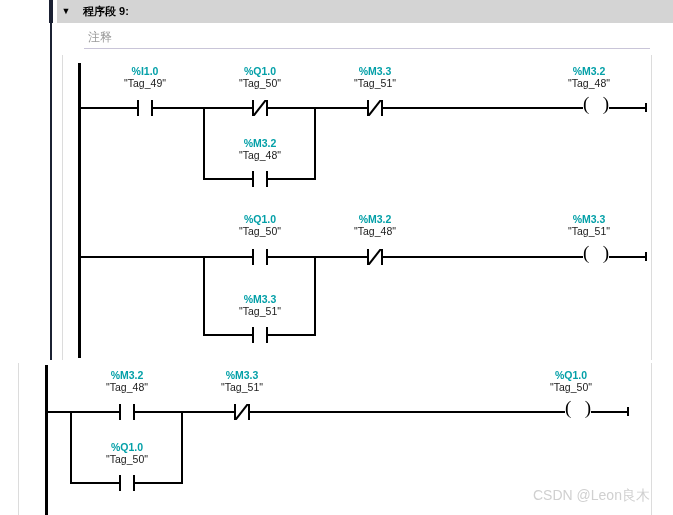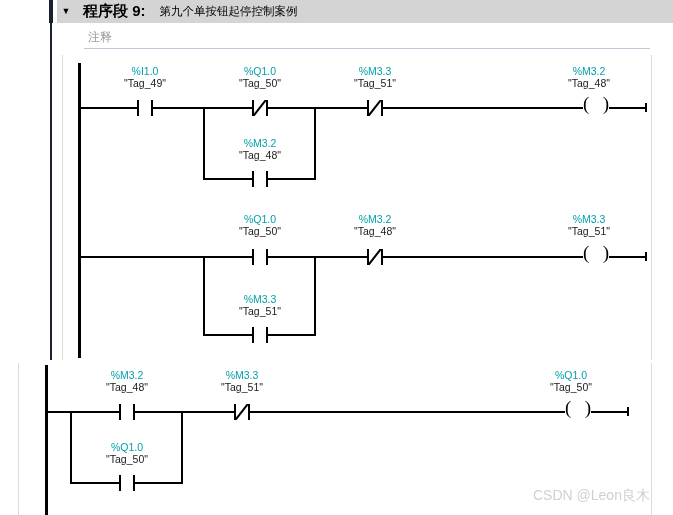--- a/index.html
+++ b/index.html
@@ -14,21 +14,21 @@
   #network-header{
     position:absolute;left:57px;top:0;width:616px;height:23px;
     background:#d4d4d4;
     display:flex;align-items:center;
   }
   #collapse-triangle{
     width:18px;height:23px;display:flex;align-items:center;justify-content:center;
     font-size:9px;color:#000;line-height:1;
   }
   #network-title{
-    font-size:15px;font-weight:bold;color:#000;margin-left:8px;letter-spacing:0px;
+    font-size:11px;font-weight:bold;color:#000;margin-left:8px;letter-spacing:0px;
   }
   #network-subtitle{
     font-size:11.5px;font-weight:normal;color:#000;margin-left:14px;
   }
   
   #network-marker-top{
     position:absolute;left:49px;top:0;width:4px;height:23px;background:#1b2133;
   }
   #network-marker-line{
     position:absolute;left:50px;top:23px;width:2px;height:337px;background:#1b2133;
@@ -55,21 +55,21 @@
     background:#ffffff;border-left:1px solid #dcdcdc;border-right:1px solid #dcdcdc;
   }
   
   .wire-h{position:absolute;background:#000;height:2px;}
   .wire-v{position:absolute;background:#000;width:2px;}
   .rail{position:absolute;background:#000;width:3px;}
   .lbl{
     position:absolute;text-align:center;line-height:12px;
     font-size:10.5px;white-space:nowrap;
   }
-  .lbl .addr{display:block;color:#04a0a8;font-weight:normal;font-size:10.5px;}
+  .lbl .addr{display:block;color:#04a0a8;font-weight:bold;font-size:10.5px;}
   .lbl .tag{display:block;color:#1a1a1a;font-size:10.5px;}
   
   .contact{position:absolute;width:16px;height:16px;}
   .contact .bar{position:absolute;top:0;width:2px;height:16px;background:#000;}
   .contact .bar.l{left:0;}
   .contact .bar.r{right:0;}
   .contact .slash{
     position:absolute;left:1px;top:0;width:15px;height:16px;overflow:hidden;
   }
   .contact .slash i{
@@ -94,21 +94,20 @@
 </style>
 </head>
 <body>
 
 <div id="network-marker-top"></div>
 <div id="network-marker-line"></div>
 
 <div id="network-header">
   <div id="collapse-triangle">▼</div>
   <div id="network-title">程序段 9:</div>
-  <div id="network-subtitle">第九个单按钮起停控制案例</div>
 </div>
 
 <div id="comment-row">
   <div id="comment-text">注释</div>
 </div>
 <div id="comment-underline"></div>
 
 <div id="ladder-panel">
 
   <div class="rail" style="left:15px;top:8px;height:295px;"></div>

